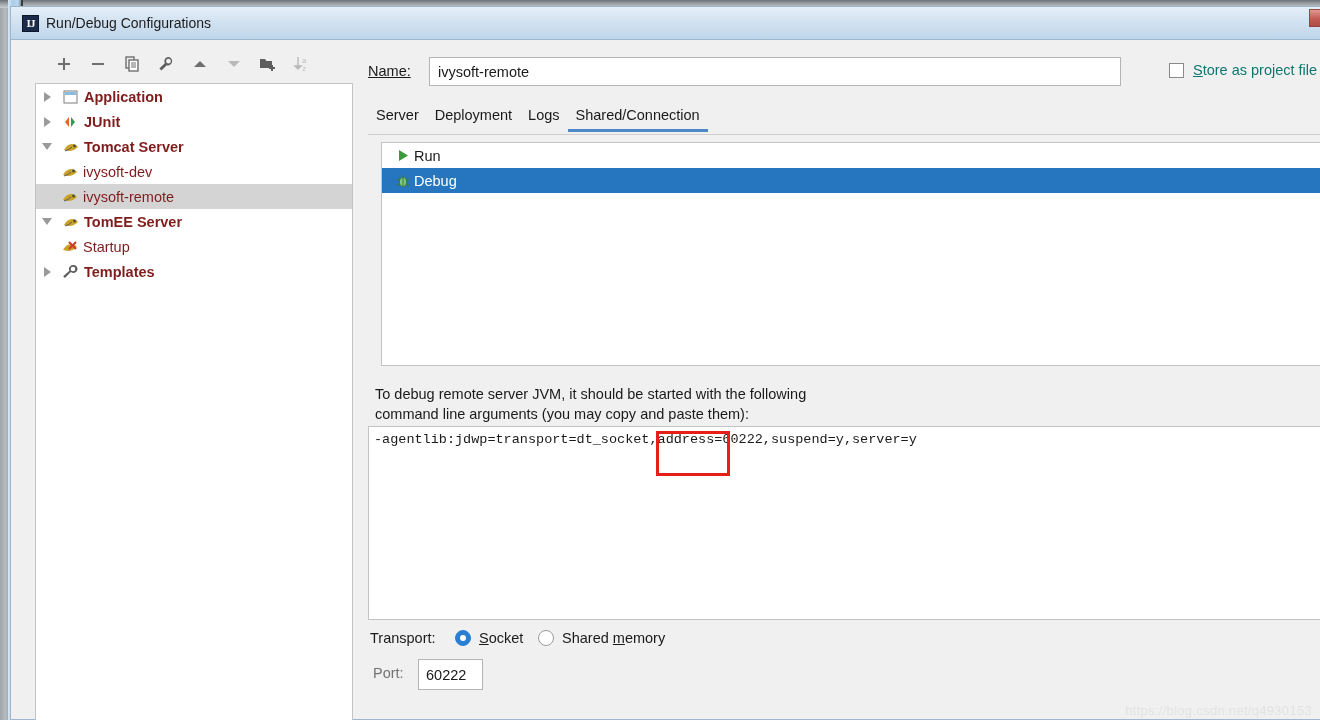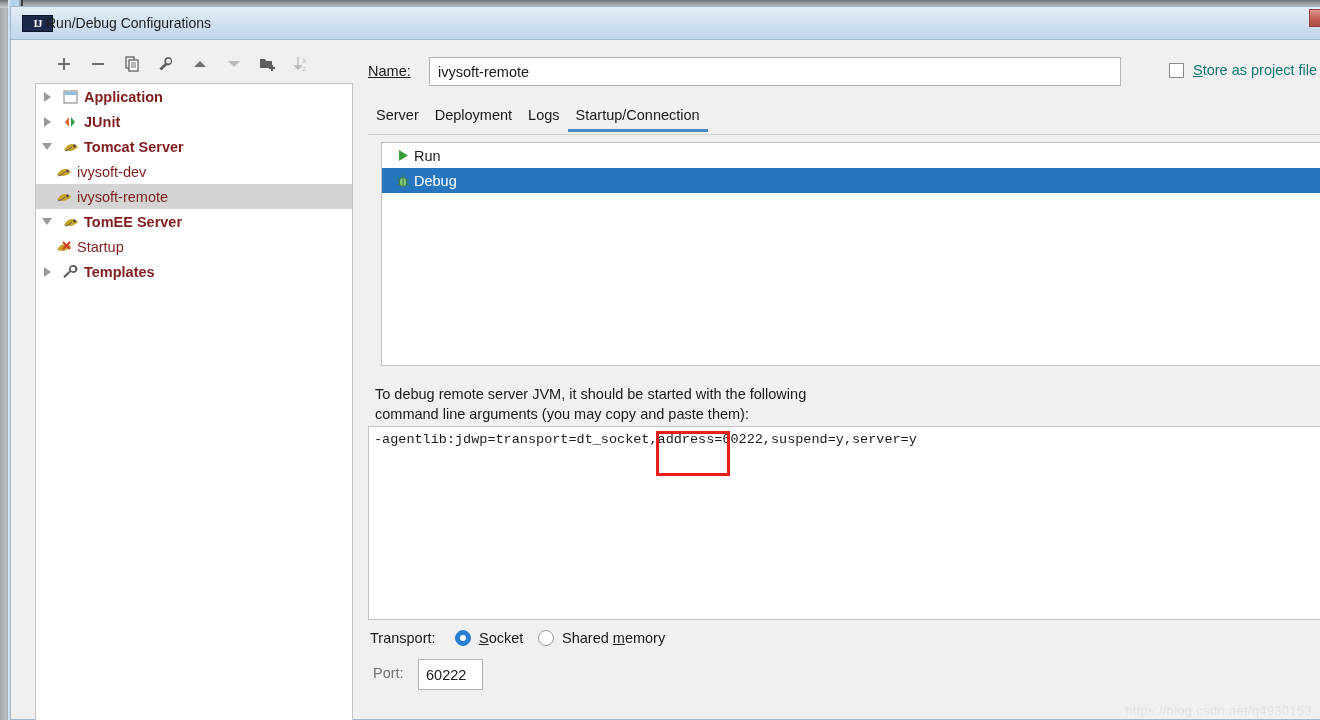--- a/index.html
+++ b/index.html
@@ -51,21 +51,21 @@
     position: absolute;
     left: 0; top: 0;
     width: 1316px; height: 33px;
     background: linear-gradient(180deg,#e4eef8 0%, #cfe0f0 55%, #bed6ea 100%);
     border-bottom: 1px solid #9fb7cc;
     box-sizing: border-box;
   }
   .title-icon {
     position: absolute;
     left: 11px; top: 8px;
-    width: 31px; height: 17px;
+    width: 17px; height: 17px;
     background: #1b2a4a;
     border: 1px solid #0d1628;
     box-sizing: border-box;
     color: #ffffff;
     font-size: 11px;
     font-weight: bold;
     line-height: 15px;
     text-align: center;
     letter-spacing: -1px;
     font-family: "Liberation Serif", serif;
@@ -134,21 +134,21 @@
   }
   .tree-row .node-icon {
     width: 24px;
     display: flex;
     align-items: center;
     justify-content: center;
     flex: 0 0 24px;
   }
   .tree-row .node-label { padding-left: 2px; }
   .tree-row.group .node-label { font-weight: bold; }
-  .tree-row.child { padding-left: 15px; }
+  .tree-row.child { padding-left: 21px; }
   .tri-right {
     width: 0; height: 0;
     border-left: 7px solid #9a9a9a;
     border-top: 5px solid transparent;
     border-bottom: 5px solid transparent;
   }
   .tri-down {
     width: 0; height: 0;
     border-top: 7px solid #9a9a9a;
     border-left: 5px solid transparent;
@@ -512,21 +512,21 @@
     <div class="name-label"><u>N</u><span>ame:</span></div>
     <input class="name-input" value="ivysoft-remote" style="">
 
     <div class="store-check"></div>
     <div class="store-label"><u>S</u><span>tore as project file</span></div>
 
     <div class="tabs">
       <div class="tab">Server</div>
       <div class="tab">Deployment</div>
       <div class="tab">Logs</div>
-      <div class="tab active">Startup/Connection</div>
+      <div class="tab active">Shared/Connection</div>
     </div>
     <div class="tab-sep-line"></div>
 
     <div class="list-panel">
       <div class="list-row">
         <span class="li-icon">
           <svg width="13" height="13" viewBox="0 0 13 13">
               <path d="M2 1l9 5.5L2 12z" fill="#3a9b3a"></path>
             </svg>
         </span>

